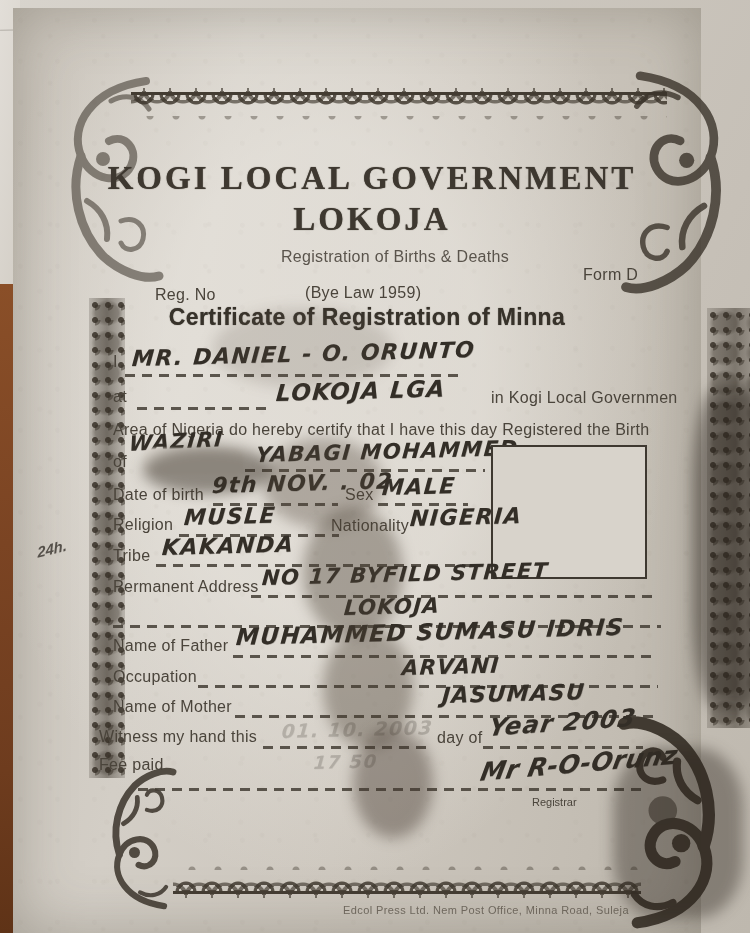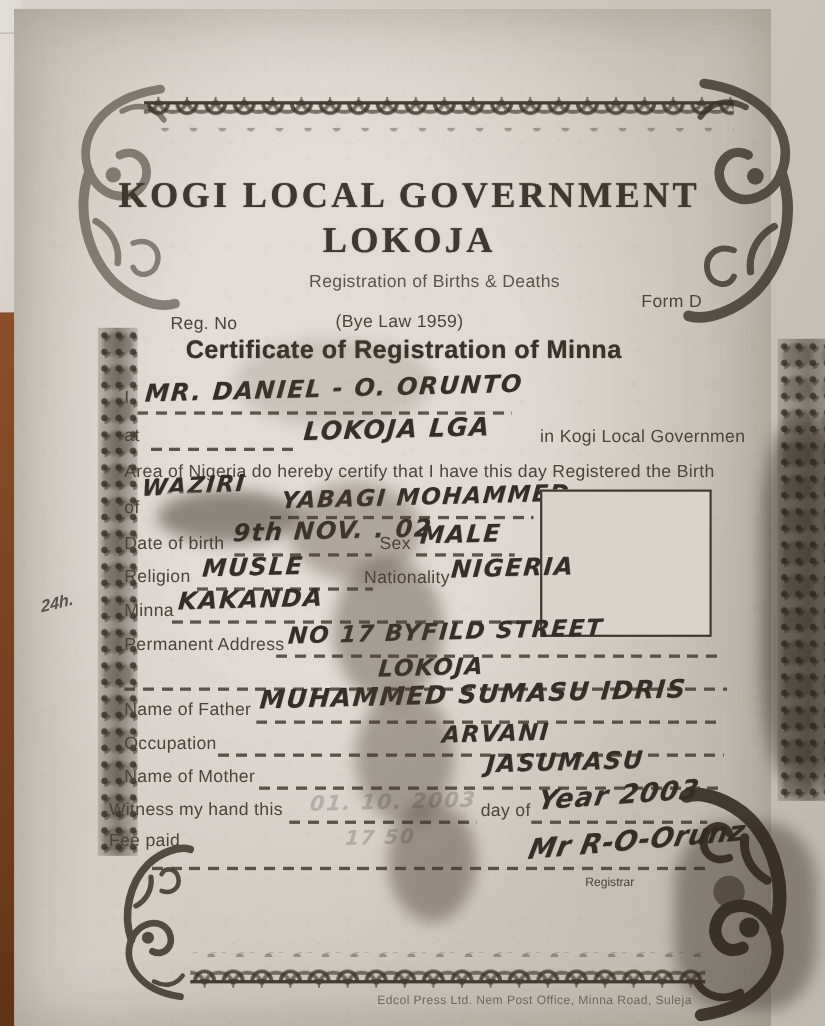--- a/index.html
+++ b/index.html
@@ -148,21 +148,21 @@
     <div class="pt" style="left:332px;top:478px">Sex</div>
     <div class="dash" style="left:365px;top:495px;width:90px"></div>
     <div class="hw" style="left:368px;top:467px;font-size:22px">MALE</div>
 
     <div class="pt" style="left:100px;top:508px">Religion</div>
     <div class="dash" style="left:166px;top:526px;width:160px"></div>
     <div class="hw" style="left:170px;top:497px;font-size:22px">MUSLE</div>
     <div class="pt" style="left:318px;top:509px">Nationality</div>
     <div class="hw" style="left:396px;top:498px;font-size:22px">NIGERIA</div>
 
-    <div class="pt" style="left:100px;top:539px">Minna</div>
+    <div class="pt" style="left:100px;top:539px">Tribe</div>
     <div class="dash" style="left:143px;top:556px;width:320px"></div>
     <div class="hw" style="left:148px;top:527px;font-size:22px">KAKANDA</div>
 
     <div class="pt" style="left:100px;top:570px">Permanent Address</div>
     <div class="dash" style="left:238px;top:587px;width:408px"></div>
     <div class="hw" style="left:248px;top:558px;font-size:21px">NO 17  BYFILD  STREET</div>
     <div class="dash" style="left:100px;top:617px;width:548px"></div>
     <div class="hw" style="left:330px;top:588px;font-size:21px">LOKOJA</div>
 
     <div class="pt" style="left:100px;top:629px">Name of Father</div>

